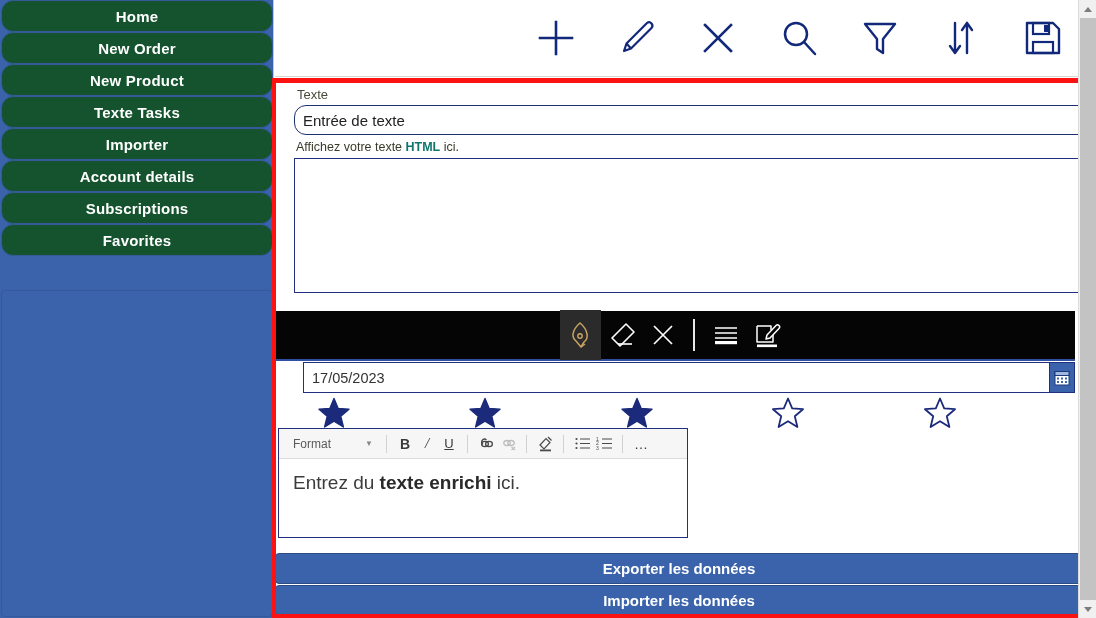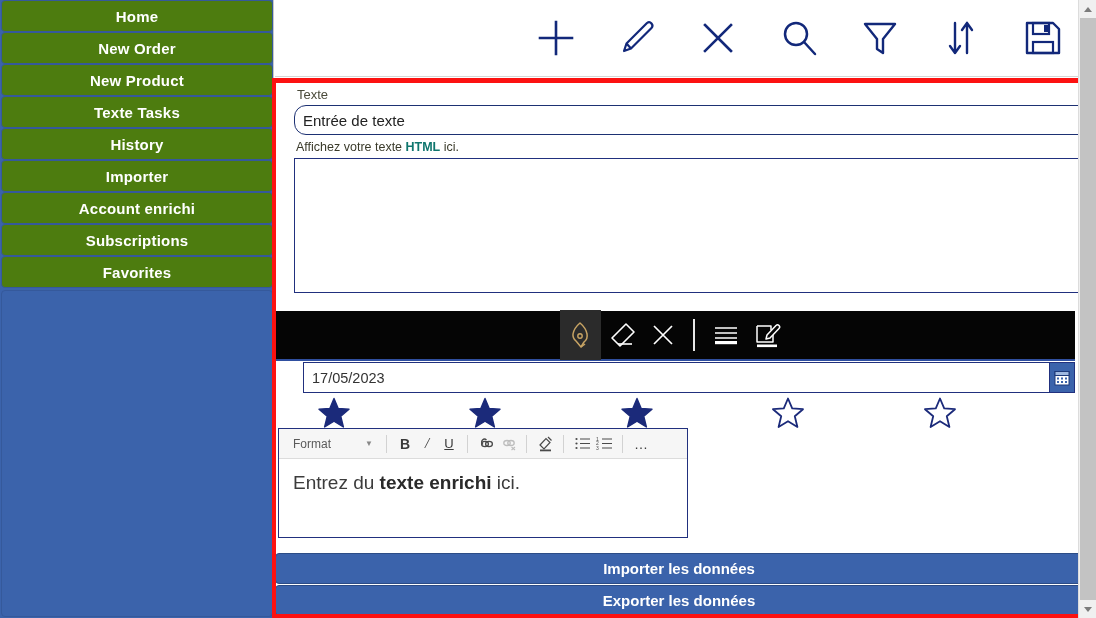--- a/index.html
+++ b/index.html
@@ -22,23 +22,23 @@
     left: 0; top: 0;
     width: 274px; height: 618px;
     background: #3b63ab;
     border-right: 1px solid #c9c9c9;
     overflow: hidden;
   }
   .nav-item {
     height: 32px;
     width: 272px;
     margin: 0 1px;
-    background: #4d7c0f;
+    background: #14532d;
     border: 1px solid #35599b;
-    border-radius: 4px;
+    border-radius: 12px;
     color: #ffffff;
     font-size: 15px;
     font-weight: bold;
     display: flex;
     align-items: center;
     justify-content: center;
     letter-spacing: .2px;
     cursor: pointer;
     user-select: none;
   }
@@ -305,27 +305,24 @@
     <div class="nav-item">
         <span>New Order</span>
       </div>
     <div class="nav-item">
         <span>New Product</span>
       </div>
     <div class="nav-item">
         <span>Texte Tasks</span>
       </div>
     <div class="nav-item">
-        <span>History</span>
-      </div>
-    <div class="nav-item">
         <span>Importer</span>
       </div>
     <div class="nav-item">
-        <span>Account enrichi</span>
+        <span>Account details</span>
       </div>
     <div class="nav-item">
         <span>Subscriptions</span>
       </div>
     <div class="nav-item">
         <span>Favorites</span>
       </div>
     <div class="nav-fill"></div>
   </div>
 
@@ -520,24 +517,24 @@
         <div class="tsep"></div>
         <div class="ebtn">…</div>
       </div>
       <div class="editor-body">
         <span>Entrez du </span><b>texte enrichi</b><span> ici.</span>
       </div>
     </div>
 
     <div class="bottom-btns">
       <div class="big-btn">
+        <span>Exporter les données</span>
+      </div>
+      <div class="big-btn">
         <span>Importer les données</span>
-      </div>
-      <div class="big-btn">
-        <span>Exporter les données</span>
       </div>
     </div>
 
     <div class="red-frame"></div>
   </div>
 
   <div class="scrollbar">
     <div class="sb-arrow">
         <div class="tri up"></div>
       </div>

